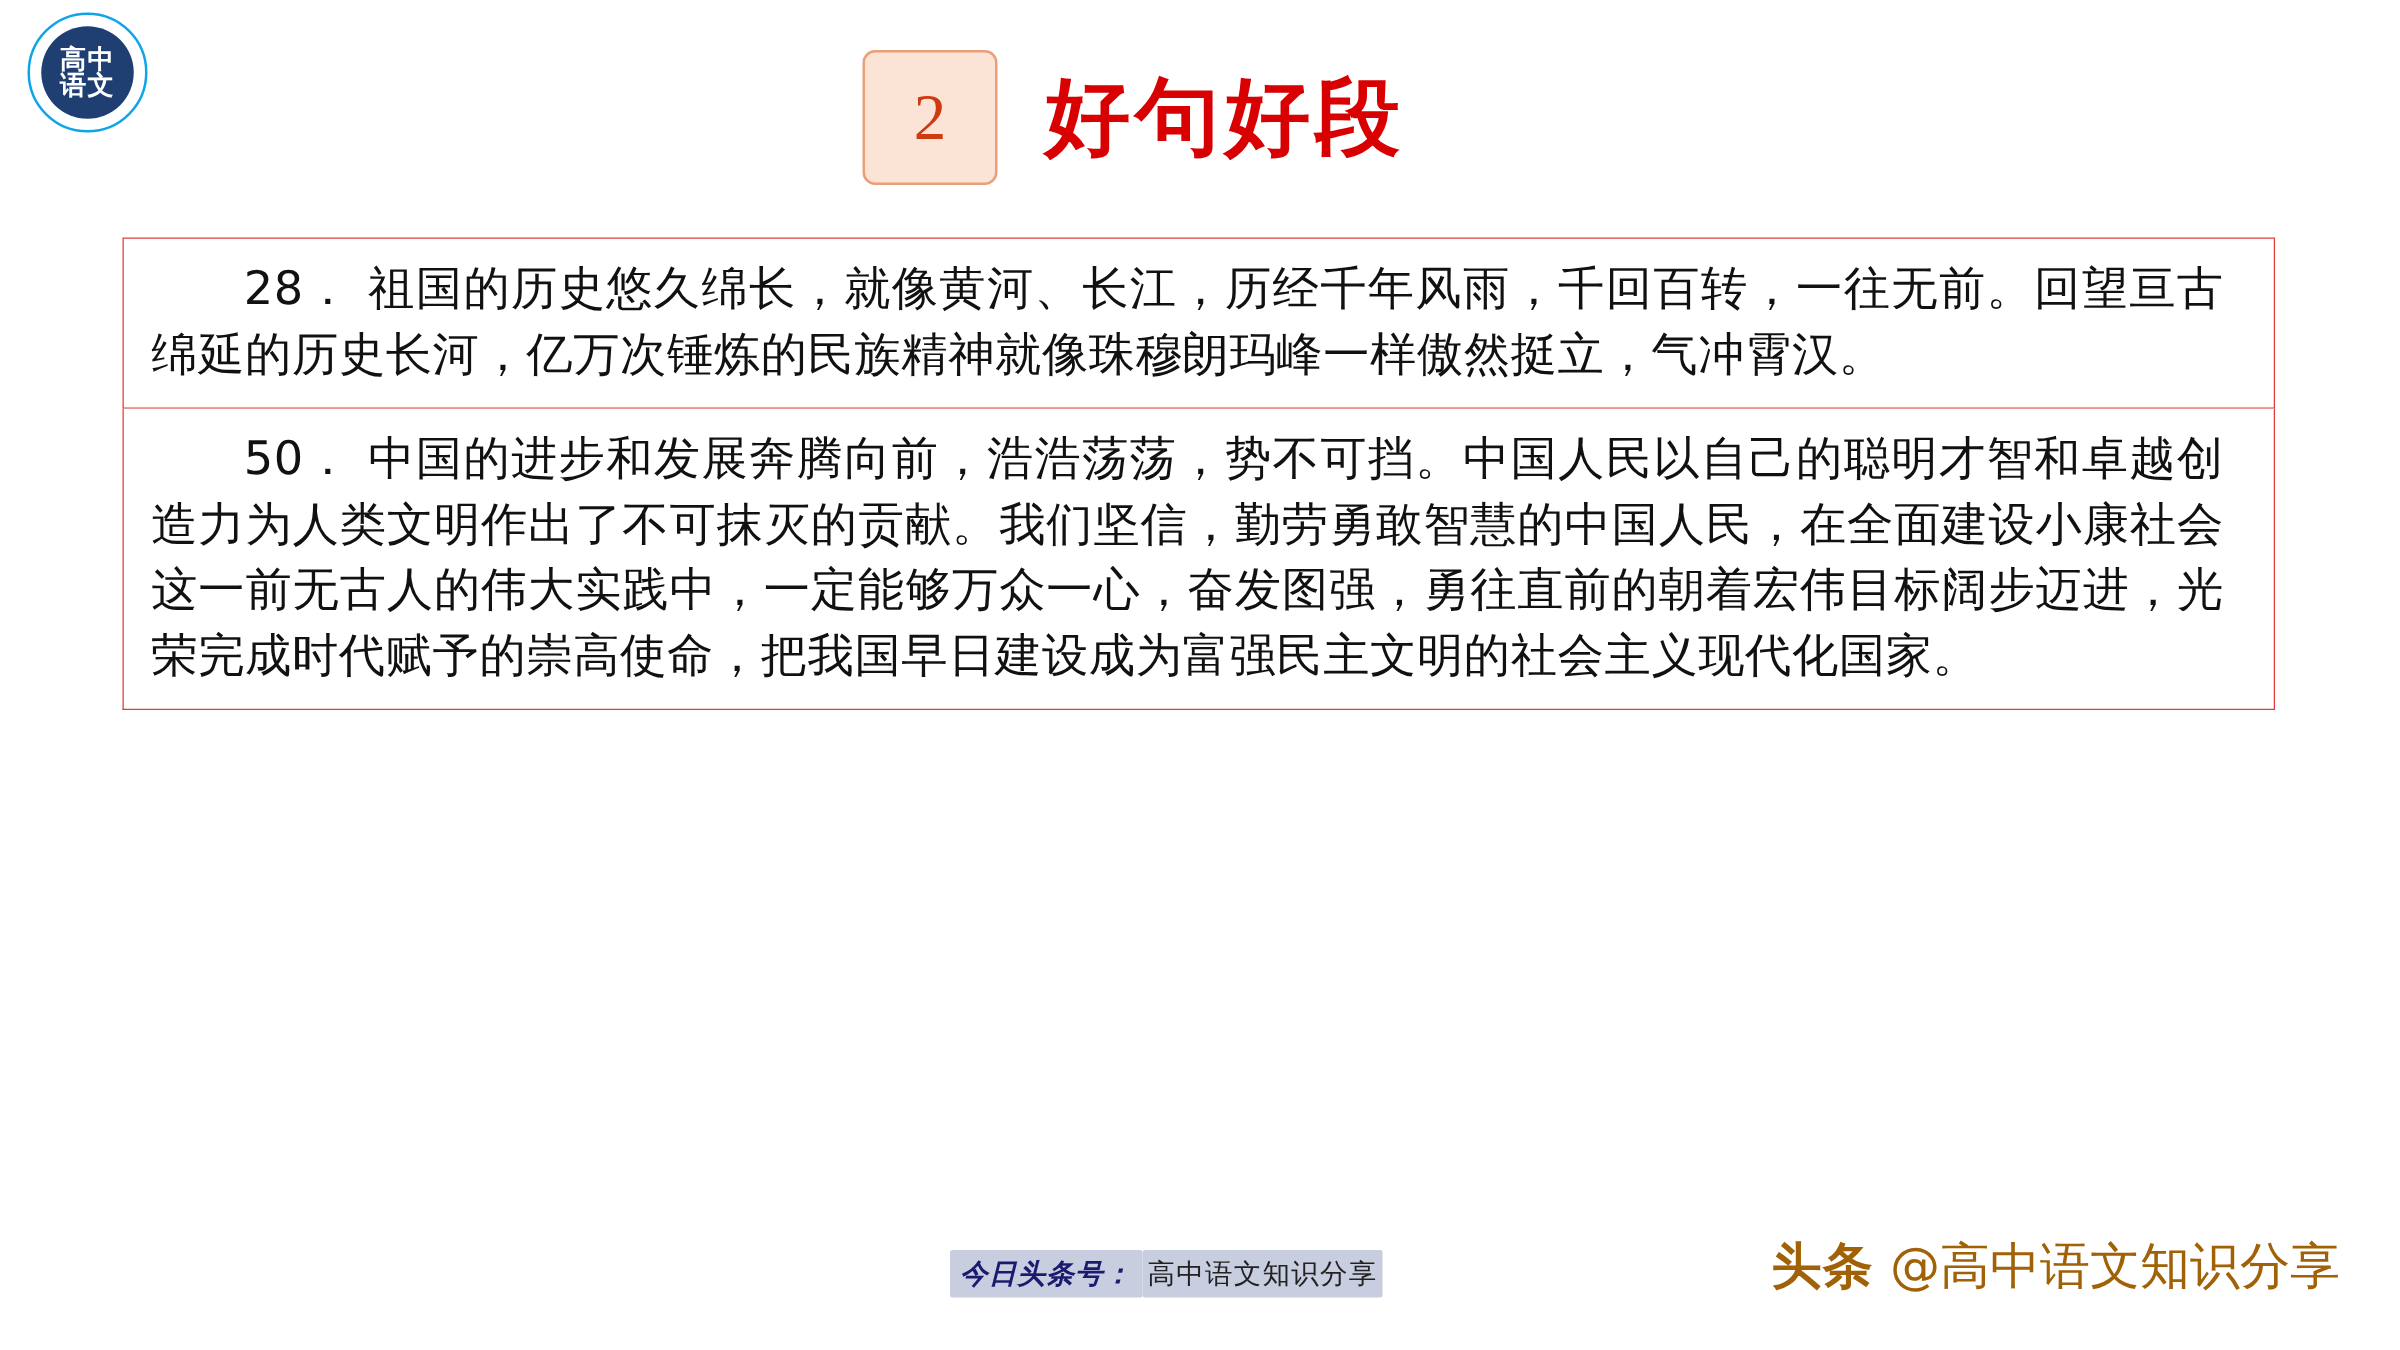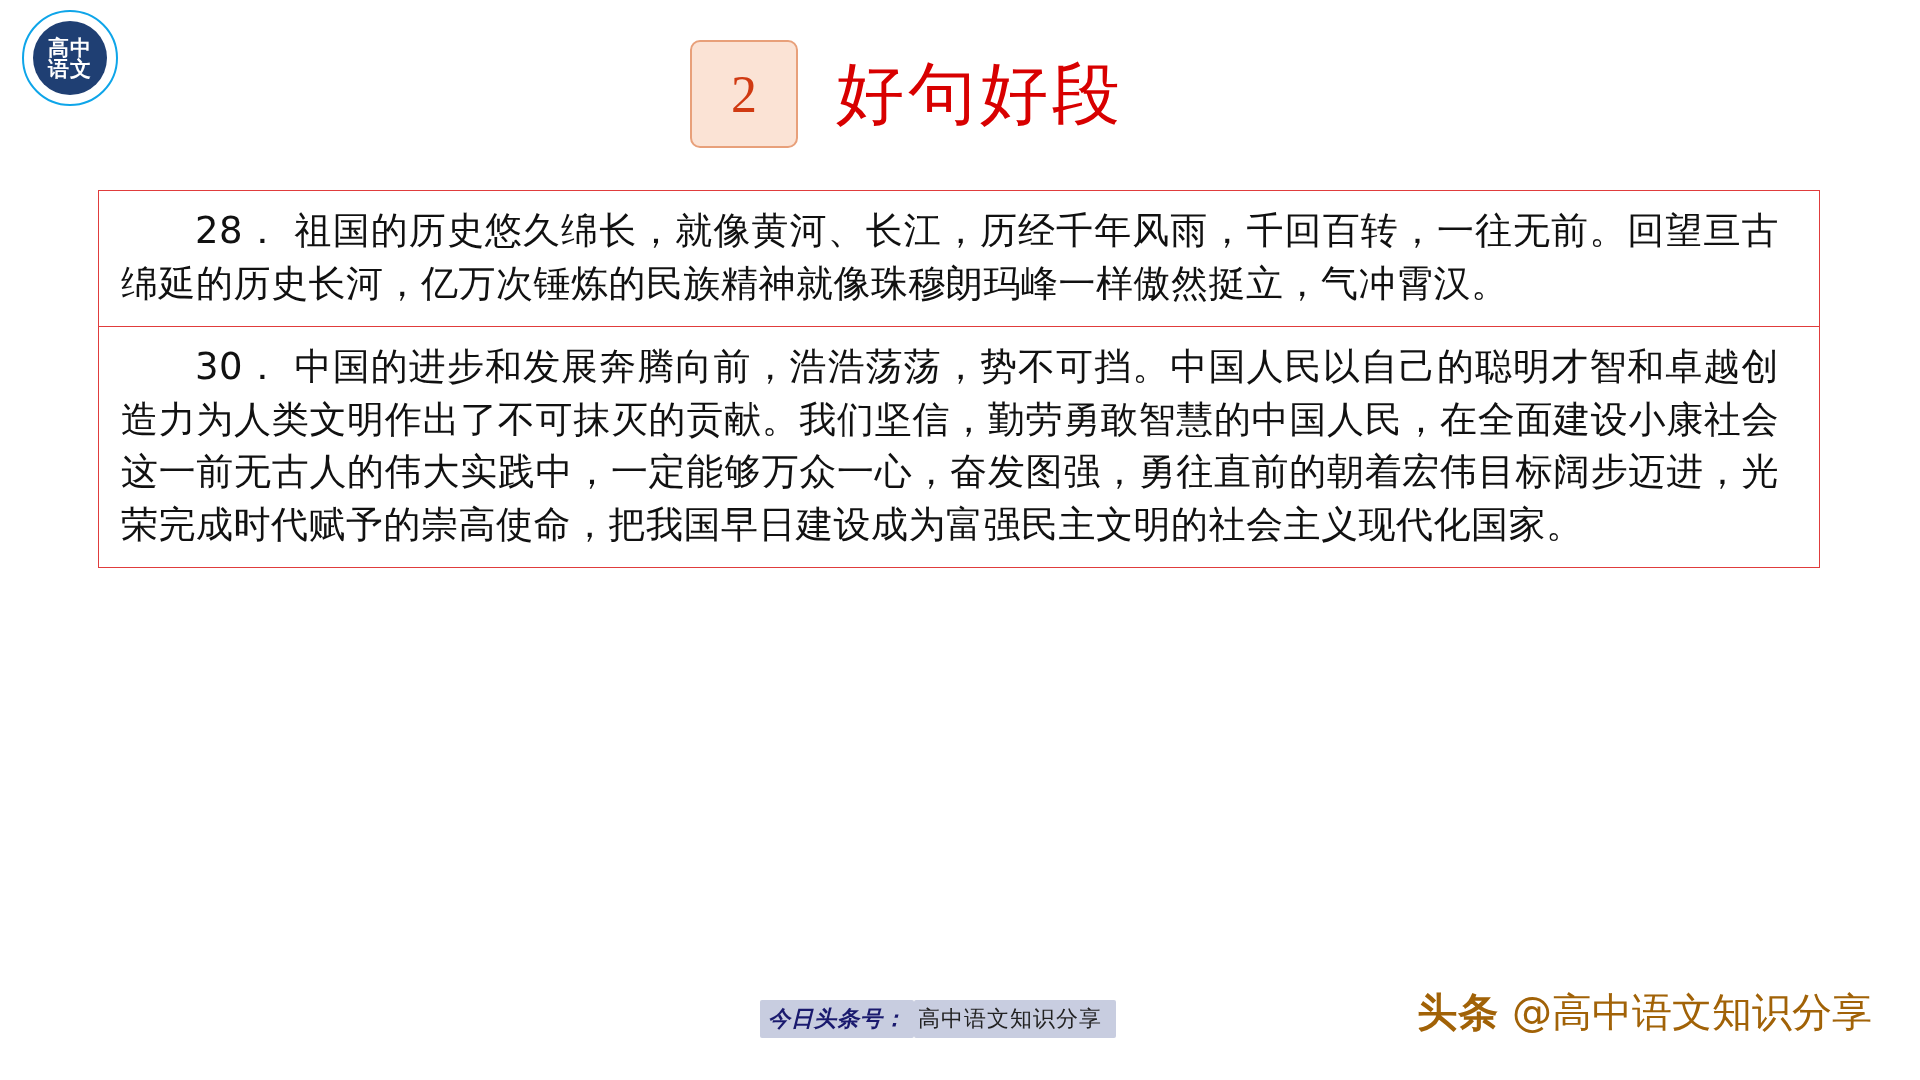--- a/index.html
+++ b/index.html
@@ -69,21 +69,21 @@
     display: flex;
     align-items: center;
     justify-content: center;
     font-size: 52px;
     color: #d03a12;
     font-family: "Liberation Serif", serif;
     box-sizing: border-box;
   }
   .header-title {
     font-size: 68px;
-    font-weight: normal;
+    font-weight: bold;
     color: #d80000;
     letter-spacing: 4px;
     font-family: "DejaVu Sans", sans-serif;
     white-space: nowrap;
   }
 
   
   .content {
     position: absolute;
     left: 98px;
@@ -123,21 +123,21 @@
     color: #1a1a6e;
     font-weight: bold;
     padding: 4px 8px;
     border-radius: 2px;
     letter-spacing: 1px;
     font-style: italic;
   }
   .footer-account {
     background: #c8cde0;
     color: #222222;
-    padding: 4px 14px 4px 4px;
+    padding: 4px 4px 4px 4px;
     border-radius: 2px;
     letter-spacing: 1px;
   }
   .footer-right {
     position: absolute;
     right: 48px;
     top: 985px;
     font-size: 40px;
     color: #a16207;
     font-family: "DejaVu Sans", sans-serif;
@@ -160,21 +160,21 @@
   <div class="header">
     <div class="section-num">2</div>
     <div class="header-title">好句好段</div>
   </div>
 
   <div class="content">
     <div class="para-box">
       <div class="para-text">28． 祖国的历史悠久绵长，就像黄河、长江，历经千年风雨，千回百转，一往无前。回望亘古绵延的历史长河，亿万次锤炼的民族精神就像珠穆朗玛峰一样傲然挺立，气冲霄汉。</div>
     </div>
     <div class="para-box">
-      <div class="para-text">30． 中国的进步和发展奔腾向前，浩浩荡荡，势不可挡。中国人民以自己的聪明才智和卓越创造力为人类文明作出了不可抹灭的贡献。我们坚信，勤劳勇敢智慧的中国人民，在全面建设小康社会这一前无古人的伟大实践中，一定能够万众一心，奋发图强，勇往直前的朝着宏伟目标阔步迈进，光荣完成时代赋予的崇高使命，把我国早日建设成为富强民主文明的社会主义现代化国家。</div>
+      <div class="para-text">50． 中国的进步和发展奔腾向前，浩浩荡荡，势不可挡。中国人民以自己的聪明才智和卓越创造力为人类文明作出了不可抹灭的贡献。我们坚信，勤劳勇敢智慧的中国人民，在全面建设小康社会这一前无古人的伟大实践中，一定能够万众一心，奋发图强，勇往直前的朝着宏伟目标阔步迈进，光荣完成时代赋予的崇高使命，把我国早日建设成为富强民主文明的社会主义现代化国家。</div>
     </div>
   </div>
 
   <div class="footer-left">
     <span class="footer-tag">今日头条号：</span>
     <span class="footer-account">高中语文知识分享</span>
   </div>
 
   <div class="footer-right">
     <span class="brand">头条</span>

